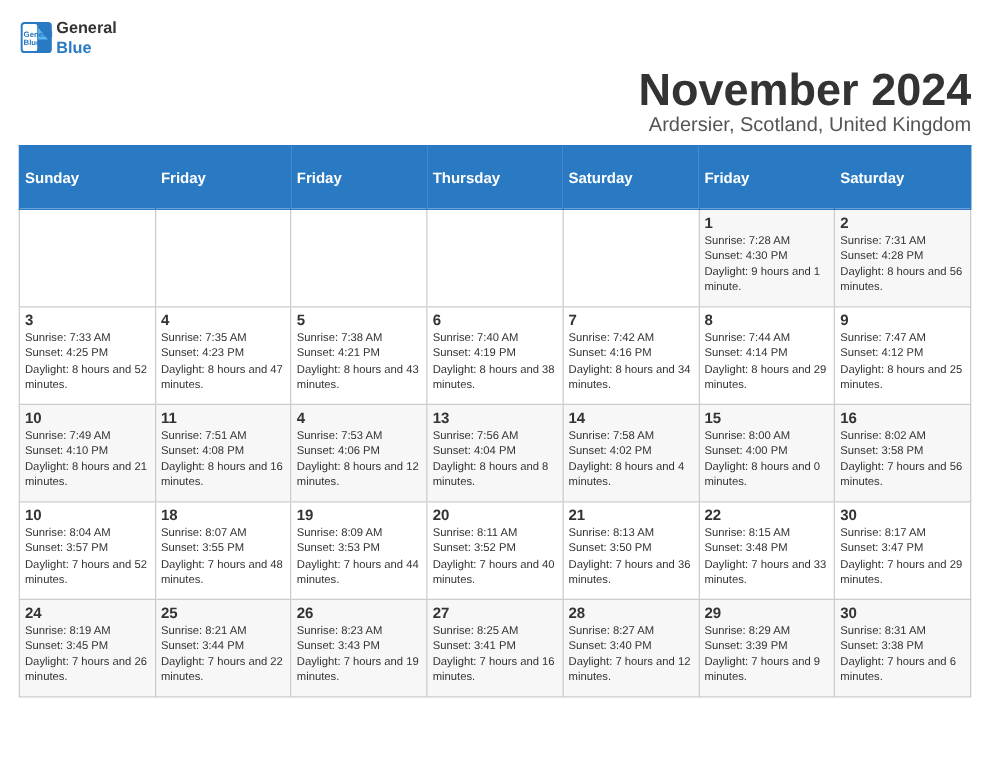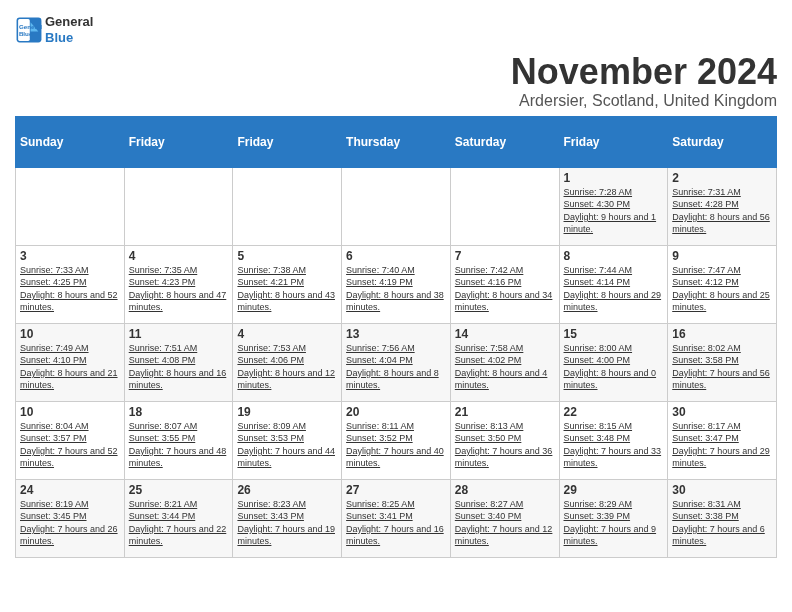--- a/index.html
+++ b/index.html
@@ -73,21 +73,20 @@
     .day-number {
       font-weight: bold;
       font-size: 12px;
       display: block;
       margin-bottom: 1px;
     }
     .day-info {
       font-size: 9px;
       line-height: 1.4;
       color: #333;
-      text-decoration: underline;
     }
     .empty-cell {
       background: #fff !important;
     }
   </style>
 </head>
 <body>
 
 <div class="container">
   <div class="header-section">

